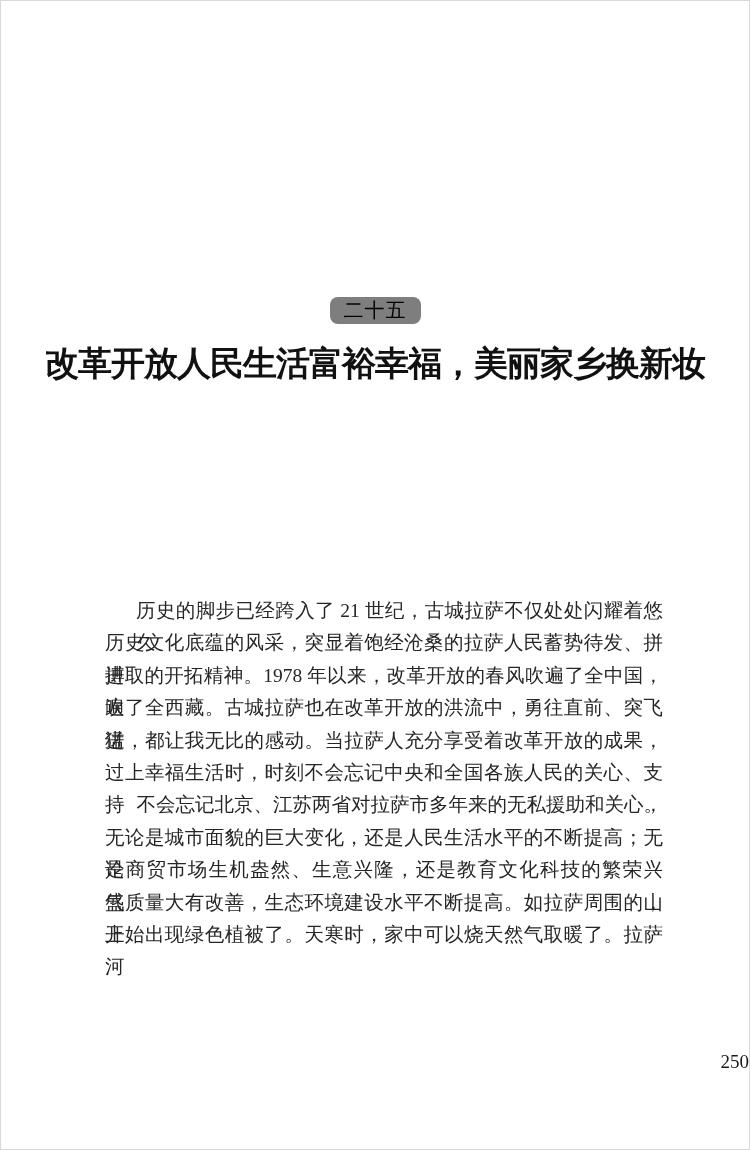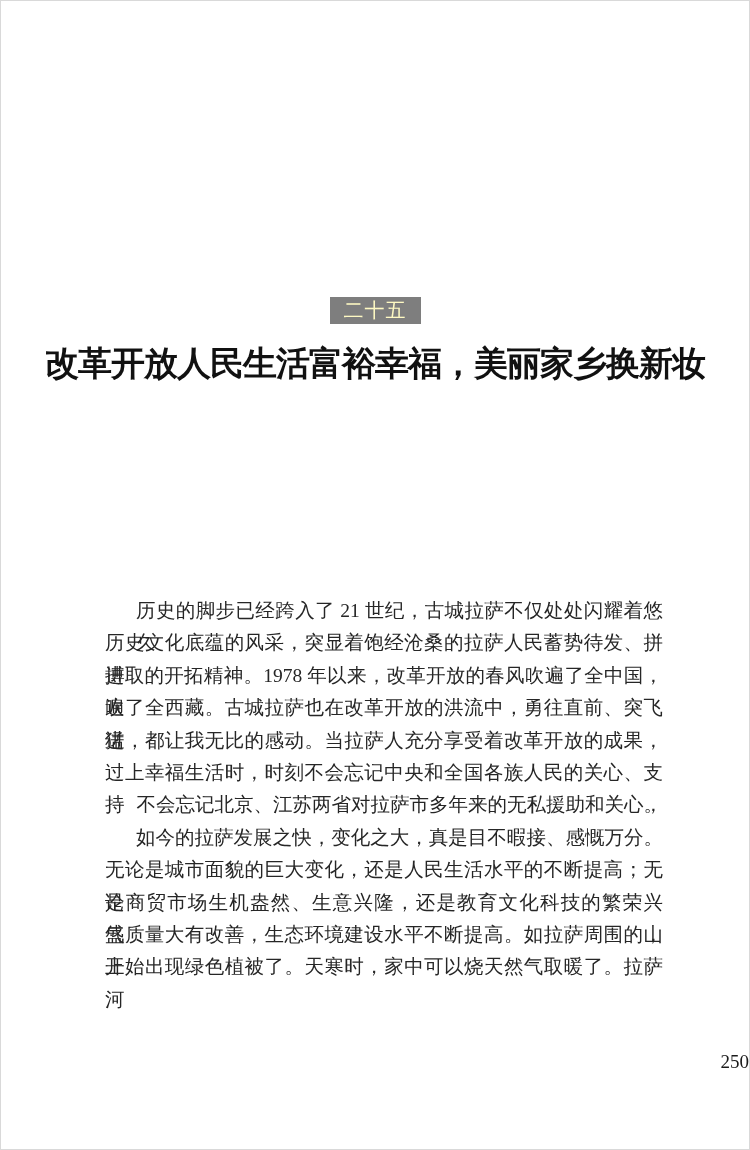--- a/index.html
+++ b/index.html
@@ -78,34 +78,33 @@
     font-size: 19px;
     color: #1a1a1a;
   }
 </style>
 </head>
 <body>
 
 <div class="page">
 
   <div class="badge-row">
-    <span class="badge" style="background: rgb(126, 126, 126); color: #fef9c3;">二十五</span>
+    <span class="badge" style="background: rgb(126, 126, 126); color: #000000; border-radius: 8px;">二十五</span>
   </div>
 
   <h1 class="title">改革开放人民生活富裕幸福，美丽家乡换新妆</h1>
 
   <div class="body-text" id="body-text">
       <div class="line indent fill"><span>历史的脚步已经跨入了 21 世纪，古城拉萨不仅处处闪耀着悠久</span></div>
       <div class="line fill"><span>历史文化底蕴的风采，突显着饱经沧桑的拉萨人民蓄势待发、拼搏</span></div>
       <div class="line fill"><span>进取的开拓精神。1978 年以来，改革开放的春风吹遍了全中国，吹</span></div>
       <div class="line fill"><span>遍了全西藏。古城拉萨也在改革开放的洪流中，勇往直前、突飞猛</span></div>
       <div class="line fill"><span>进，都让我无比的感动。当拉萨人充分享受着改革开放的成果，</span></div>
       <div class="line fill"><span>过上幸福生活时，时刻不会忘记中央和全国各族人民的关心、支持，</span></div>
       <div class="line"><span>不会忘记北京、江苏两省对拉萨市多年来的无私援助和关心。</span></div>
-      <div class="line indent fill"><span>如今的拉萨发展之快，变化之大，真是目不暇接、感慨万分。</span></div>
       <div class="line fill"><span>无论是城市面貌的巨大变化，还是人民生活水平的不断提高；无论</span></div>
       <div class="line fill"><span>是商贸市场生机盎然、生意兴隆，还是教育文化科技的繁荣兴盛，</span></div>
       <div class="line fill"><span>气质量大有改善，生态环境建设水平不断提高。如拉萨周围的山上</span></div>
       <div class="line fill"><span>开始出现绿色植被了。天寒时，家中可以烧天然气取暖了。拉萨河</span></div>
     </div>
 
   <div class="folio">250</div>
 
 </div>
 

